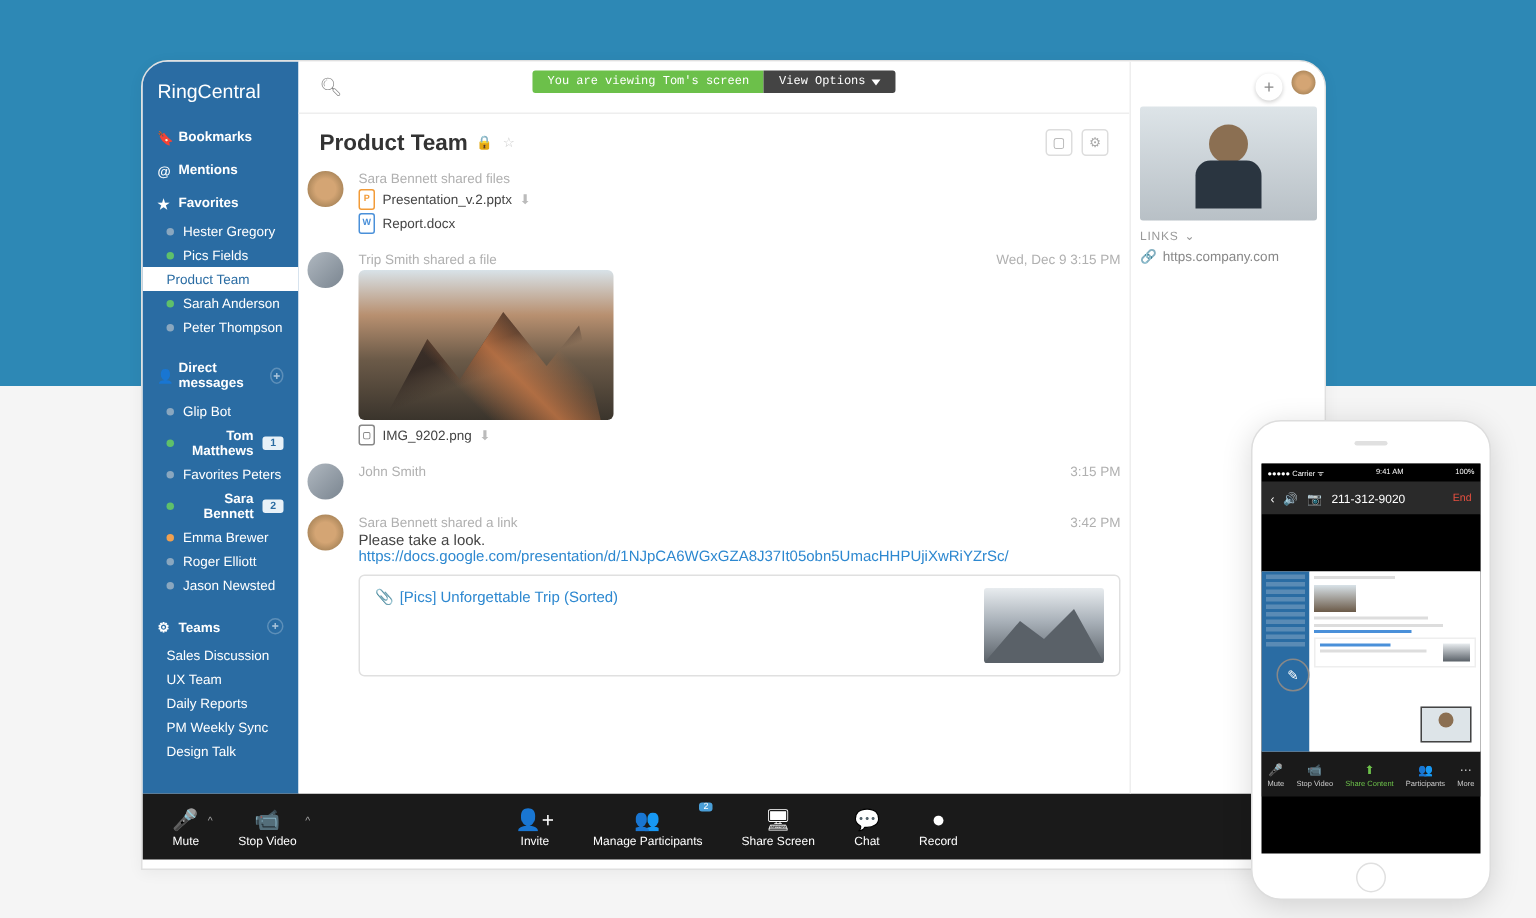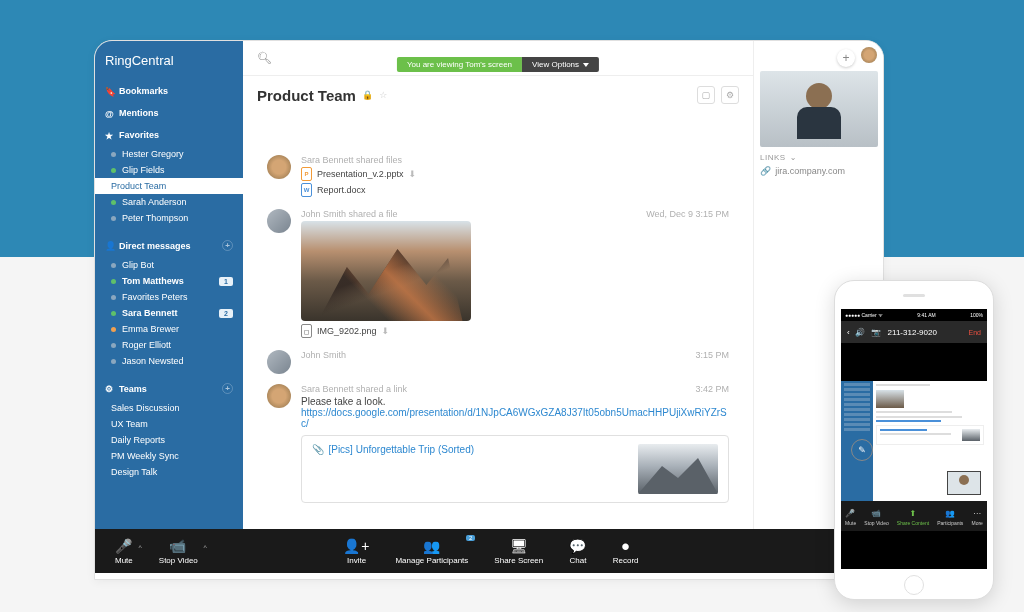--- a/index.html
+++ b/index.html
@@ -1,43 +1,43 @@
 <!DOCTYPE html>
 <html><head>
 <meta charset="utf-8">
 <style>
 * { margin: 0; padding: 0; box-sizing: border-box; }
 body { font-family: -apple-system, Helvetica, Arial, sans-serif; background: linear-gradient(to bottom, #2d88b5 0%, #2d88b5 42%, #f5f5f5 42%, #f5f5f5 100%); width: 1024px; height: 612px; overflow: hidden; position: relative; }
 .laptop { position: absolute; left: 94px; top: 40px; width: 790px; height: 540px; background: #fff; border-radius: 18px 18px 0 0; border: 1px solid #e0e0e0; overflow: hidden; box-shadow: 0 2px 10px rgba(0,0,0,0.05); }
 .app { display: flex; height: 488px; }
-.sidebar { width: 148px; background: #2a6ca3; color: #fff; font-size: 9px; overflow: hidden; flex-shrink: 0; }
+.sidebar { width: 104px; background: #2a6ca3; color: #fff; font-size: 9px; overflow: hidden; flex-shrink: 0; }
 .brand { padding: 12px 10px; font-size: 13px; font-weight: 300; }
 .sb-title { display: flex; align-items: center; gap: 5px; padding: 6px 10px; font-size: 9px; font-weight: 600; }
 .sb-title .plus { margin-left: auto; opacity: 0.6; border: 1px solid rgba(255,255,255,0.4); border-radius: 50%; width: 11px; height: 11px; display: flex; align-items: center; justify-content: center; font-size: 8px; }
 .sb-item { display: flex; align-items: center; gap: 6px; padding: 3px 10px 3px 16px; font-size: 9px; position: relative; cursor: pointer; }
 .sb-item.active { background: #fff; color: #2a6ca3; }
 .sb-item .dot { width: 5px; height: 5px; border-radius: 50%; background: #5fc06a; flex-shrink: 0; }
 .sb-item .dot.gray { background: #8aa7bf; }
 .sb-item .dot.orange { background: #f0a050; }
 .sb-item.bold { font-weight: 700; text-align: right; }
 .sb-item .badge { margin-left: auto; background: #e8f1f8; color: #2a6ca3; font-size: 7px; padding: 1px 5px; border-radius: 2px; font-weight: 600; }
 .icon-sm { width: 9px; height: 9px; display: inline-block; }
 .main { flex: 1; display: flex; flex-direction: column; background: #fff; position: relative; }
 .search-bar { display: flex; align-items: center; padding: 10px 14px; border-bottom: 1px solid #eee; gap: 8px; }
 .search-bar input { border: none; outline: none; font-size: 11px; flex: 1; }
 .search-ic { color: #888; font-size: 12px; }
-.banner { position: absolute; top: 16px; left: 50%; transform: translateX(-50%); display: flex; font-size: 8px; z-index: 5; }
+.banner { position: absolute; top: 6px; left: 50%; transform: translateX(-50%); display: flex; font-size: 8px; z-index: 5; font-family: Liberation Mono, monospace; }
 .banner .b-left { background: #6cc04a; color: #fff; padding: 3px 10px; border-radius: 2px 0 0 2px; }
 .banner .b-right { background: #444; color: #fff; padding: 3px 10px; border-radius: 0 2px 2px 0; display: flex; align-items: center; gap: 4px; }
 .chevron-down { width: 0; height: 0; border-left: 3px solid transparent; border-right: 3px solid transparent; border-top: 4px solid #fff; }
 .header { display: flex; align-items: center; padding: 10px 14px; }
 .header h1 { font-size: 15px; font-weight: 600; color: #333; }
 .hdr-icons { margin-left: auto; display: flex; gap: 6px; }
 .hdr-icons span { display: flex; align-items: center; justify-content: center; width: 18px; height: 18px; border: 1px solid #ddd; border-radius: 3px; color: #aaa; font-size: 9px; }
-.feed { padding: 0 24px; flex: 1; overflow: hidden; margin-top: 41px; }
+.feed { padding: 0 6px; flex: 1; overflow: hidden; }
 .msg { display: flex; gap: 10px; margin-bottom: 10px; }
 .avatar { width: 24px; height: 24px; border-radius: 50%; flex-shrink: 0; }
 .av-s { background: radial-gradient(circle, #d4a574 40%, #8b6f47 100%); }
 .av-j { background: linear-gradient(135deg, #b0b8c0, #7a8590); }
 .msg-body { flex: 1; font-size: 10px; }
 .msg-head { display: flex; gap: 6px; align-items: baseline; margin-bottom: 2px; }
 .msg-author { color: #b0b0b0; font-size: 9px; }
 .msg-time { margin-left: auto; color: #b0b0b0; font-size: 9px; }
 .file-row { display: flex; align-items: center; gap: 5px; margin: 2px 0; font-size: 9px; color: #444; }
 .file-ic { width: 11px; height: 14px; border: 1px solid; border-radius: 2px; display: flex; align-items: center; justify-content: center; font-size: 6px; font-weight: bold; }
@@ -111,21 +111,21 @@
       <div class="sb-title">
           <span class="icon-sm">★</span>
           <span>Favorites</span>
         </div>
       <div class="sb-item">
           <span class="dot gray"></span>
           <span>Hester Gregory</span>
         </div>
       <div class="sb-item">
           <span class="dot"></span>
-          <span>Glip Fields</span>
+          <span>Pics Fields</span>
         </div>
       <div class="sb-item active">
           <span>Product Team</span>
         </div>
       <div class="sb-item">
           <span class="dot"></span>
           <span>Sarah Anderson</span>
         </div>
       <div class="sb-item">
           <span class="dot gray"></span>
@@ -225,21 +225,21 @@
             <div class="file-row">
                 <span class="file-ic docx">W</span>
                 <span>Report.docx</span>
               </div>
           </div>
         </div>
         <div class="msg">
           <div class="avatar av-j"></div>
           <div class="msg-body">
             <div class="msg-head">
-                <span class="msg-author">John Smith shared a file</span>
+                <span class="msg-author">Trip Smith shared a file</span>
                 <span class="msg-time">Wed, Dec 9 3:15 PM</span>
               </div>
             <div class="img-attach"></div>
             <div class="file-row">
                 <span class="file-ic docx" style="border-color:#888;color:#888">▢</span>
                 <span>IMG_9202.png</span>
                 <span class="dl-ic">⬇</span>
               </div>
           </div>
         </div>
@@ -284,21 +284,21 @@
             <div class="part-body"></div>
           </div>
       </div>
 
       <div class="sec-title">
           <span>LINKS</span> 
           <span>⌄</span>
         </div>
       <div class="link-item">
           <span>🔗</span>
-          <span>jira.company.com</span>
+          <span>https.company.com</span>
         </div>
     </div>
   </div>
 
   <div class="bottombar">
     <div class="bb-item">
         <span class="bb-ic">🎤</span>
         <span>Mute</span>
         <span class="chev">^</span>
       </div>

